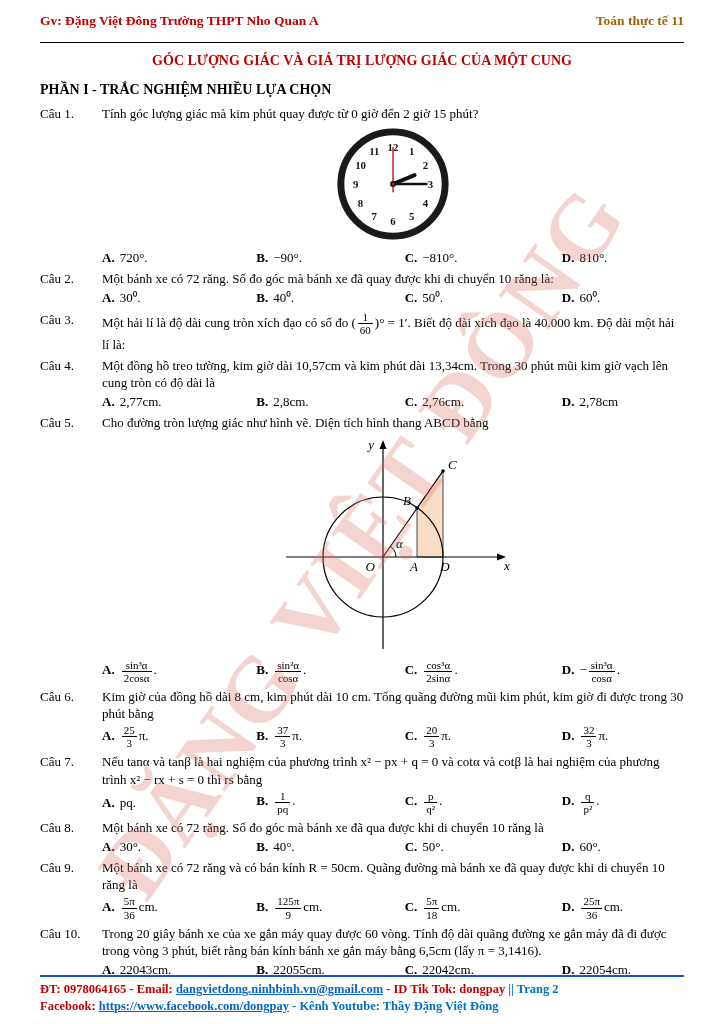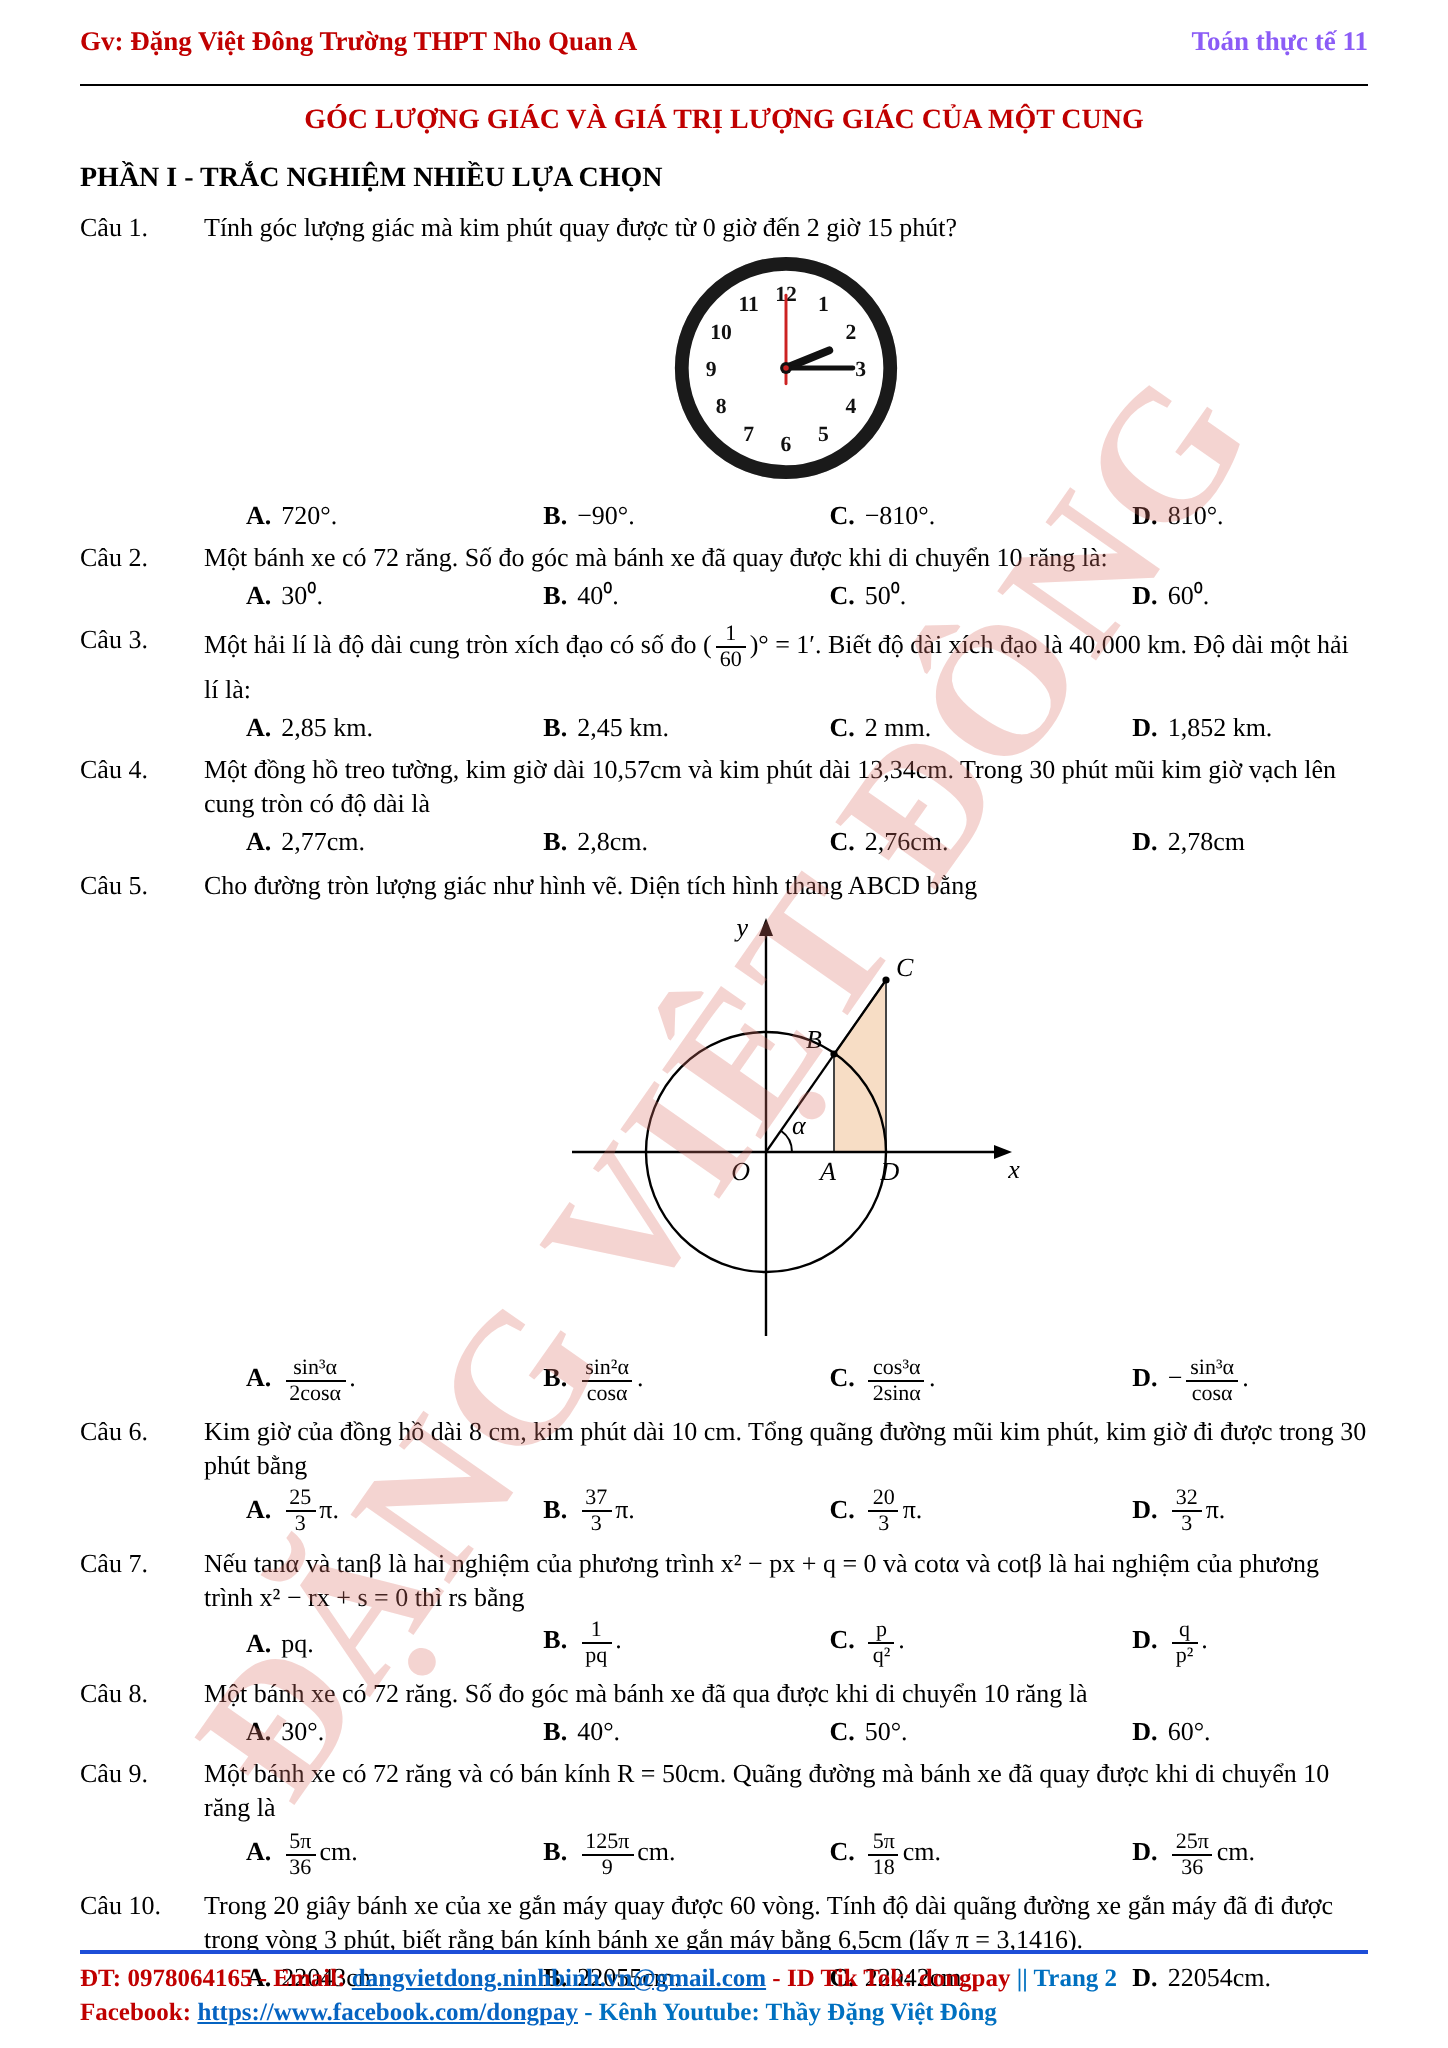--- a/index.html
+++ b/index.html
@@ -6,27 +6,27 @@
   html,body{margin:0;padding:0;background:#fff;}
   .page{position:relative;width:724px;height:1024px;background:#fff;margin:0 auto;
         font-family:"Liberation Serif",serif;font-size:13px;color:#000;
         padding:12px 40px 0;overflow:hidden;line-height:1.32;}
   .watermark{position:absolute;top:53%;left:50%;transform:translate(-50%,-50%) rotate(-55deg);
         font-size:92px;font-weight:bold;white-space:nowrap;color:rgba(219,112,104,0.30);
         letter-spacing:2px;z-index:5;pointer-events:none;font-family:"Liberation Serif",serif;}
   .header{display:flex;justify-content:space-between;font-weight:bold;font-size:13.5px;
         padding-bottom:12px;border-bottom:1.6px solid #000;}
   .hdr-left{color:#c00000;}
-  .hdr-right{color:#8b5cf6;margin-left:20px;}
+  .hdr-right{color:#a16207;margin-left:20px;}
   .title{color:#c00000;font-weight:bold;text-align:center;margin:9px 0 11px;font-size:14px;}
   .section{font-weight:bold;margin:0 0 5px;font-size:14px;}
   .q{display:grid;grid-template-columns:62px 1fr;margin-bottom:4px;}
   .qlabel{font-weight:normal;}
   .qbody{min-width:0;}
-  .opts{display:grid;grid-template-columns:26.5% 25.5% 27% 21%;margin-top:2px;align-items:center;margin-left:21px;}
+  .opts{display:grid;grid-template-columns:26.5% 25.5% 27% 21%;margin-top:2px;align-items:center;}
   .opt{white-space:nowrap;}
   .optlabel{font-weight:bold;margin-right:5px;}
   .figure{text-align:center;margin:3px 0 2px;}
   .frac{display:inline-block;vertical-align:middle;text-align:center;font-size:11px;line-height:1.1;margin:0 2px;}
   .frac .num{display:block;border-bottom:1px solid #000;padding:0 2px;}
   .frac .den{display:block;padding:0 2px;}
   .footer{position:absolute;left:40px;right:40px;bottom:10px;border-top:2px solid #1d4ed8;
         padding-top:4px;font-weight:bold;font-size:12.5px;}
   .red{color:#c00000;}
   .blue{color:#0070c0;}
@@ -97,26 +97,20 @@
         <div class="opt"><span class="optlabel">C.</span><span>50⁰.</span></div>
         <div class="opt"><span class="optlabel">D.</span><span>60⁰.</span></div>
       </div>
     </div>
   </div>
 
   <div class="q">
     <span class="qlabel">Câu 3.</span>
     <div class="qbody">
       <div>Một hải lí là độ dài cung tròn xích đạo có số đo (<span class="frac"><span class="num">1</span><span class="den">60</span></span>)° = 1′. Biết độ dài xích đạo là 40.000 km. Độ dài một hải lí là:</div>
-      <div class="opts">
-        <div class="opt"><span class="optlabel">A.</span><span>2,85 km.</span></div>
-        <div class="opt"><span class="optlabel">B.</span><span>2,45 km.</span></div>
-        <div class="opt"><span class="optlabel">C.</span><span>2 mm.</span></div>
-        <div class="opt"><span class="optlabel">D.</span><span>1,852 km.</span></div>
-      </div>
     </div>
   </div>
 
   <div class="q">
     <span class="qlabel">Câu 4.</span>
     <div class="qbody">
       <div>Một đồng hồ treo tường, kim giờ dài 10,57cm và kim phút dài 13,34cm. Trong 30 phút mũi kim giờ vạch lên cung tròn có độ dài là</div>
       <div class="opts">
         <div class="opt"><span class="optlabel">A.</span><span>2,77cm.</span></div>
         <div class="opt"><span class="optlabel">B.</span><span>2,8cm.</span></div>

